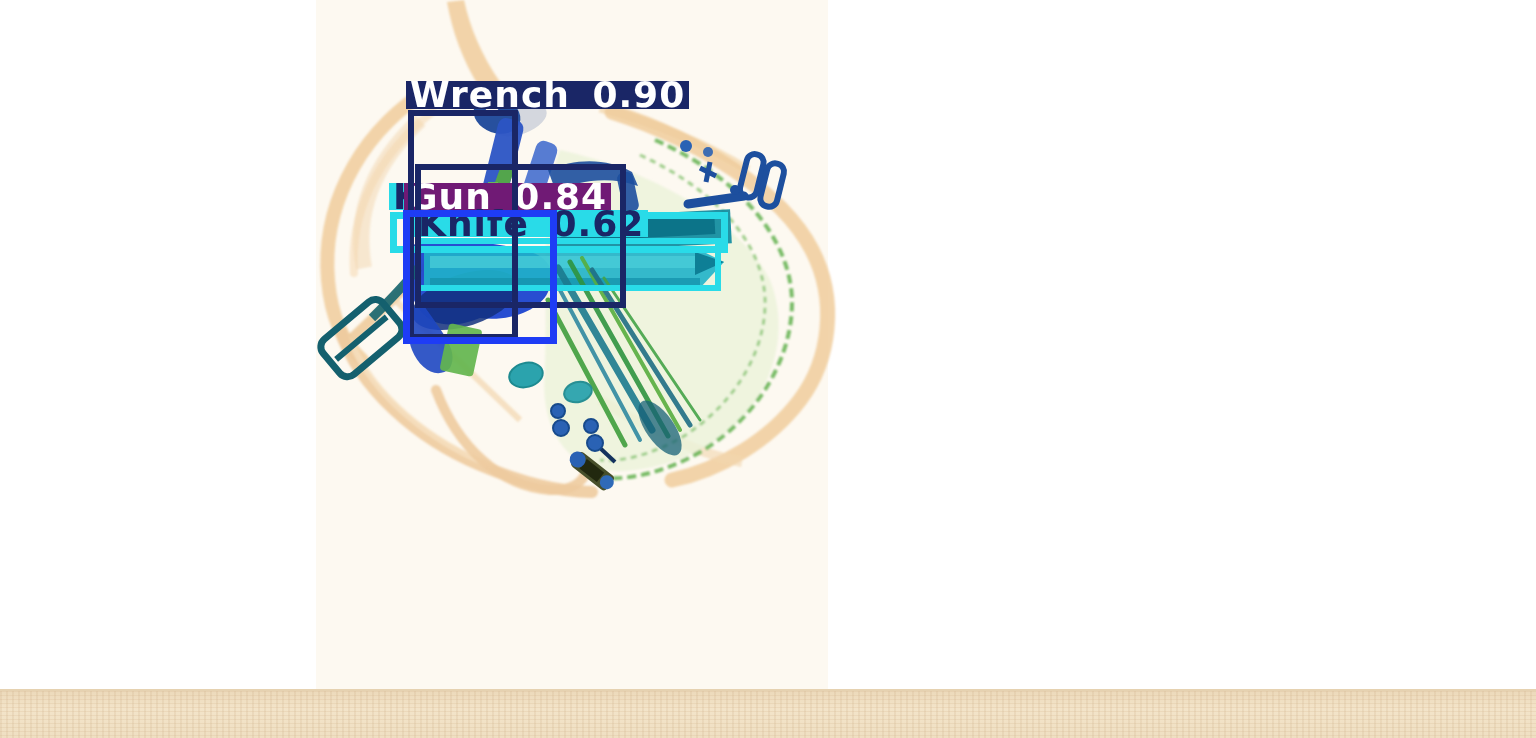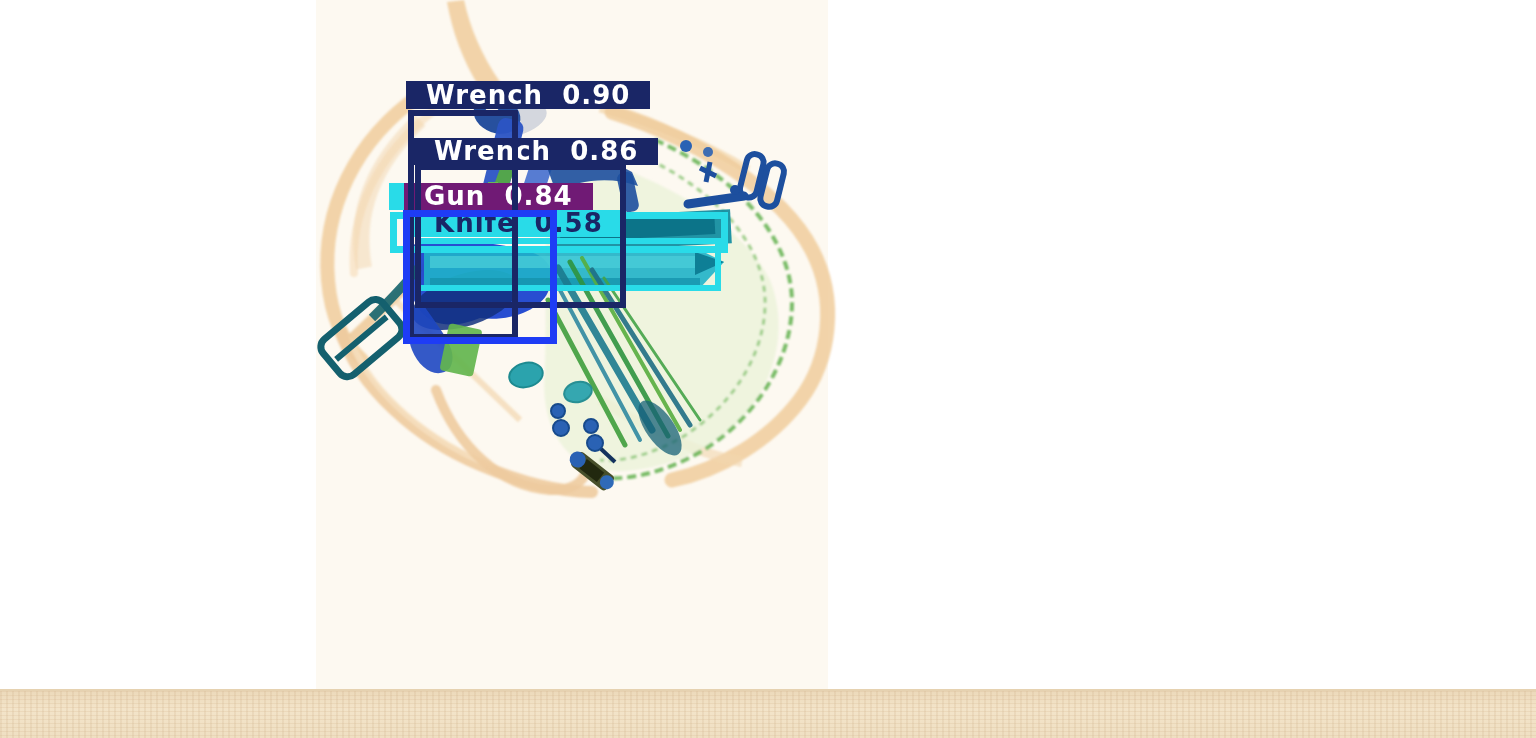--- a/index.html
+++ b/index.html
@@ -24,22 +24,22 @@
   
   .bbox{position:absolute;box-sizing:border-box;background:transparent;}
   .bbox.navy{border:6px solid #1a2666;}
   .bbox.blue{border:7px solid #1e3cf5;}
   .bbox.cyan7{border:7px solid #29dbe8;}
   .bbox.cyan6{border:6px solid #29dbe8;}
 
   
   .lbl{
     position:absolute;box-sizing:border-box;
-    font-weight:700;font-size:26px;line-height:27px;
-    padding:0 20px;white-space:pre;
+    font-weight:700;font-size:36px;line-height:27px;
+    padding:0 4px;white-space:pre;
     word-spacing:9px;letter-spacing:1px;
   }
   .lbl.navy{background:#1a2666;color:#ffffff;}
   .lbl.blue{background:#701a75;color:#ffffff;}
   .lbl.cyan{background:#29dbe8;color:#1a2666;}
 </style>
 </head>
 <body>
 
 <div id="stage">
@@ -153,24 +153,23 @@
   </svg>
 
   <div id="belt"></div>
 
   <div class="bbox cyan7" style="left:390px;top:212px;width:338px;height:41px;z-index:1;"></div>
   <div class="bbox cyan6" style="left:415px;top:238px;width:306px;height:53px;z-index:1;"></div>
 
   <div class="lbl cyan" style="left:389px;top:183px;width:26px;height:27px;overflow:hidden;z-index:2;">K</div>
 
   <div class="lbl blue" style="left:404px;top:183px;height:27px;z-index:3;">Gun 0.84</div>
-  <div class="lbl cyan" style="left:414px;top:210px;height:27px;z-index:3;">Knife 0.58</div>
+  <div class="lbl cyan" style="left:414px;top:210px;height:27px;z-index:3;">Knife 0.62</div>
 
   <div class="bbox navy" style="left:415px;top:164px;width:211px;height:144px;z-index:4;"></div>
-  <div class="lbl navy" style="left:414px;top:138px;height:27px;z-index:5;">Wrench 0.86</div>
 
   <div class="bbox navy" style="left:408px;top:110px;width:110px;height:230px;z-index:6;"></div>
 
   <div class="bbox blue" style="left:403px;top:210px;width:154px;height:134px;z-index:7;"></div>
 
   <div class="lbl navy" style="left:406px;top:81px;height:28px;line-height:28px;z-index:8;">Wrench 0.90</div>
 
 </div>
 
 </body></html>

